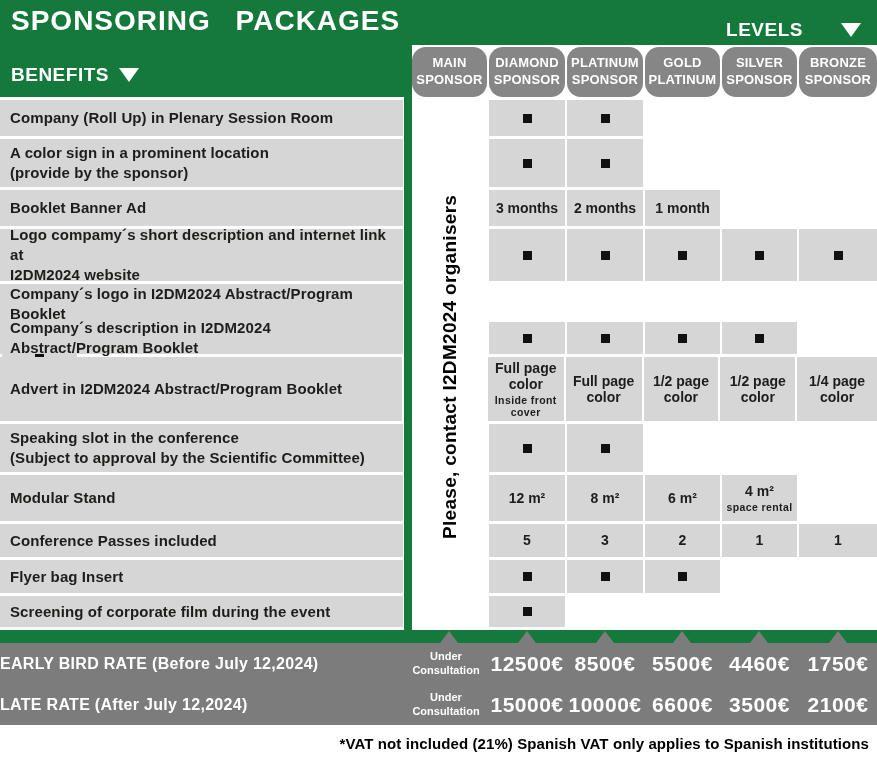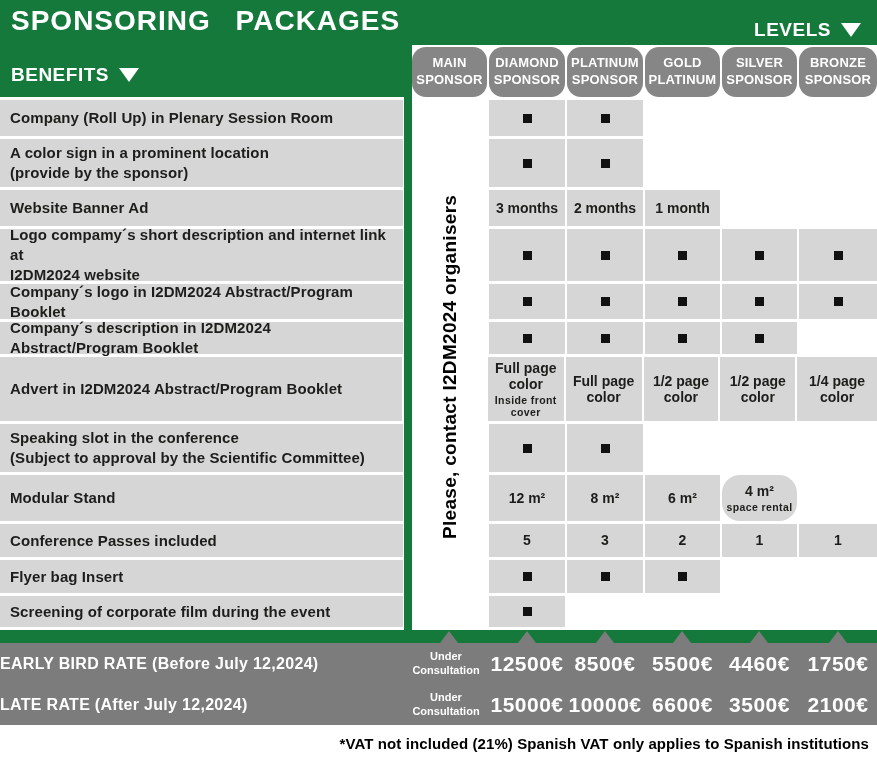--- a/index.html
+++ b/index.html
@@ -16,21 +16,21 @@
   }
   
   .green-top{position:absolute;top:0;left:0;width:877px;height:45px;background:var(--green);}
   .green-left{position:absolute;top:0;left:0;width:412px;height:97px;background:var(--green);}
   .green-strip{position:absolute;top:97px;left:404px;width:8px;height:546px;background:var(--green);}
   .green-bar{position:absolute;top:630px;left:0;width:877px;height:13px;background:var(--green);}
 
   .page-title{position:absolute;top:5px;left:11px;color:#fff;font-weight:bold;font-size:28px;
     letter-spacing:1px;word-spacing:16px;}
   .levels{position:absolute;top:19px;right:16px;color:#fff;font-weight:bold;font-size:19px;
-    letter-spacing:0.5px;display:flex;align-items:center;}
+    letter-spacing:0.5px;display:flex;align-items:center;gap:28px;}
   .benefits-hdr{position:absolute;top:64px;left:11px;color:#fff;font-weight:bold;font-size:19px;
     letter-spacing:0.5px;display:flex;align-items:center;}
   .tri-down{width:0;height:0;border-left:10px solid transparent;border-right:10px solid transparent;
     border-top:14px solid #fff;margin-left:10px;display:inline-block;}
 
   
   .col-headers{position:absolute;top:47px;left:412px;display:flex;height:50px;}
   .colhead{background:var(--hdr-gray);color:#fff;font-weight:bold;font-size:13px;line-height:1.3;
     display:flex;align-items:center;justify-content:center;text-align:center;white-space:pre-line;
     letter-spacing:0.2px;border-radius:14px;}
@@ -129,21 +129,21 @@
           <div class="sq"></div>
         </div>
         <div class="cell filled" style="width: 76px; margin-left: 2px;">
           <div class="sq"></div>
         </div>
         <div class="cell empty" style="width: 75px; margin-left: 2px;"></div>
         <div class="cell empty" style="width: 75px; margin-left: 2px;"></div>
         <div class="cell empty" style="width: 78px; margin-left: 2px;"></div>
       </div>
       <div class="row" style="height: 36px;">
-        <div class="benefit">Website Banner Ad</div>
+        <div class="benefit">Booklet Banner Ad</div>
         <div class="spacer"></div>
         <div class="cell filled" style="width: 76px;">
           <span>3 months</span>
         </div>
         <div class="cell filled" style="width: 76px; margin-left: 2px;">
           <span>2 months</span>
         </div>
         <div class="cell filled" style="width: 75px; margin-left: 2px;">
           <span>1 month</span>
         </div>
@@ -163,21 +163,21 @@
         <div class="cell filled" style="width: 75px; margin-left: 2px;">
           <div class="sq"></div>
         </div>
         <div class="cell filled" style="width: 75px; margin-left: 2px;">
           <div class="sq"></div>
         </div>
         <div class="cell filled" style="width: 78px; margin-left: 2px;">
           <div class="sq"></div>
         </div>
       </div>
-      <div class="row" style="height: 35px;">
+      <div class="row" style="height: 35px; flex-direction: column;">
         <div class="benefit">Company´s logo in I2DM2024 Abstract/Program Booklet</div>
         <div class="spacer"></div>
         <div class="cell filled" style="width: 76px;">
           <div class="sq"></div>
         </div>
         <div class="cell filled" style="width: 76px; margin-left: 2px;">
           <div class="sq"></div>
         </div>
         <div class="cell filled" style="width: 75px; margin-left: 2px;">
           <div class="sq"></div>
@@ -245,21 +245,21 @@
         <div class="spacer"></div>
         <div class="cell filled" style="width: 76px;">
           <span>12 m²</span>
         </div>
         <div class="cell filled" style="width: 76px; margin-left: 2px;">
           <span>8 m²</span>
         </div>
         <div class="cell filled" style="width: 75px; margin-left: 2px;">
           <span>6 m²</span>
         </div>
-        <div class="cell filled" style="width: 75px; margin-left: 2px; border-radius: 18px;">
+        <div class="cell filled" style="width: 75px; margin-left: 2px;">
           <span>4 m²</span>
           <span class="sub">space rental</span>
         </div>
         <div class="cell empty" style="width: 78px; margin-left: 2px;"></div>
       </div>
       <div class="row" style="height: 33px;">
         <div class="benefit">Conference Passes included</div>
         <div class="spacer"></div>
         <div class="cell filled" style="width: 76px;">
           <span>5</span>

